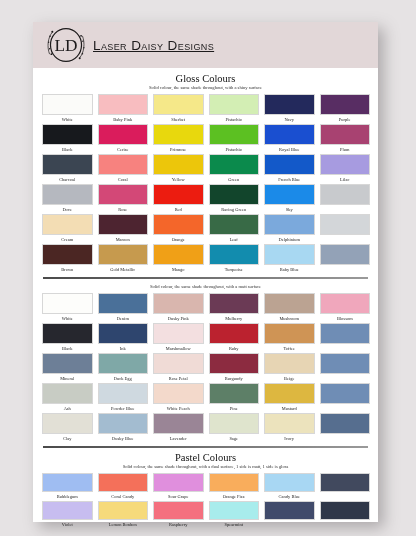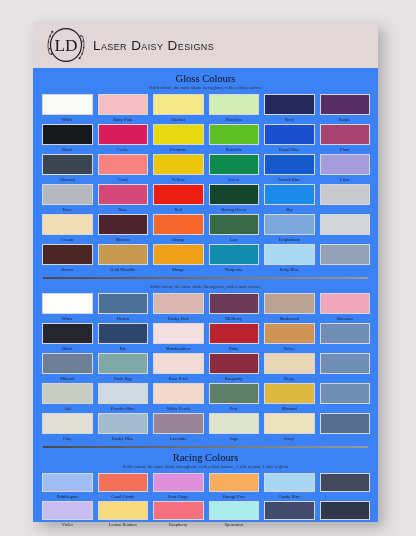--- a/index.html
+++ b/index.html
@@ -7,41 +7,42 @@
     width:416px;height:536px;
     background:#e6e3e4;
     font-family:"Liberation Serif", serif;
     overflow:hidden;
     position:relative;
   }
   #sheet{
     position:absolute;
     left:33px; top:22px;
     width:345px; height:500px;
-    background:#3b82f6;
+    background:#ffffff;
     box-shadow:6px 6px 14px rgba(90,85,88,.40);
   }
   
   .header{
     height:46px;
     background:#e2d7d8;
     display:flex;
     align-items:center;
     padding-left:10px;
     box-sizing:border-box;
   }
   .logo{width:46px;height:42px;flex:0 0 auto;}
   .brand{
     font-size:13.5px;
     letter-spacing:.4px;
     color:#1d1b1c;
     margin-left:4px;
     font-variant:small-caps;
     font-family:"Liberation Sans", sans-serif;
     white-space:nowrap;
+    text-decoration:underline;
   }
   .colours-word{
     font-size:17px;
     color:#1d1b1c;
     margin-left:22px;
     font-family:"Liberation Serif", serif;
     white-space:nowrap;
   }
   
   .body{
@@ -414,21 +415,21 @@
             <div class="cap">Ivory</div>
           </div>
           <div class="cell">
             <div class="sw" style="background: rgb(86, 110, 143);"></div>
             <div class="cap"></div>
           </div>
         </div>
       </div>
       <div class="rule"></div>
       <div class="section">
-        <div class="sec-title">Racing Colours</div>
+        <div class="sec-title">Pastel Colours</div>
         <div class="sec-sub">Solid colour, the same shade throughout, with a dual surface, 1 side is matt, 1 side is gloss</div>
         <div class="grid">
           <div class="cell">
             <div class="sw thin" style="background: rgb(159, 189, 242);"></div>
             <div class="cap">Bubblegum</div>
           </div>
           <div class="cell">
             <div class="sw thin" style="background: rgb(244, 112, 90);"></div>
             <div class="cap">Coral Candy</div>
           </div>

